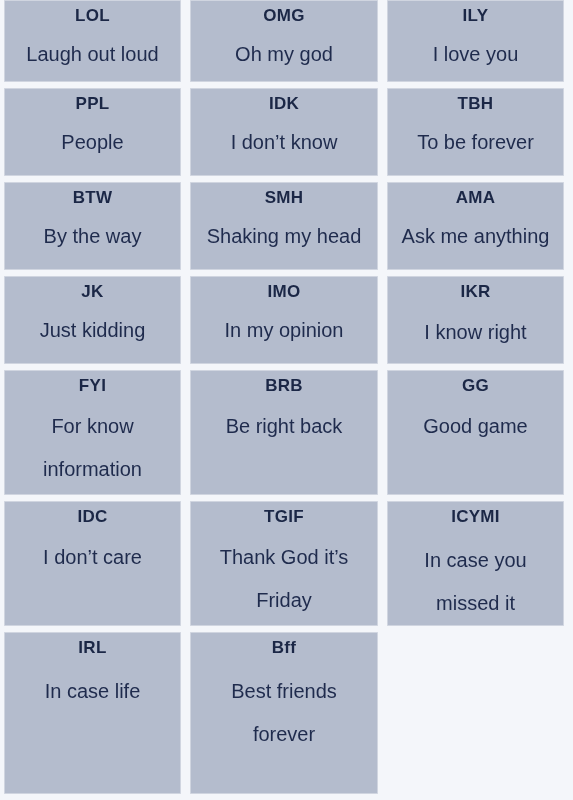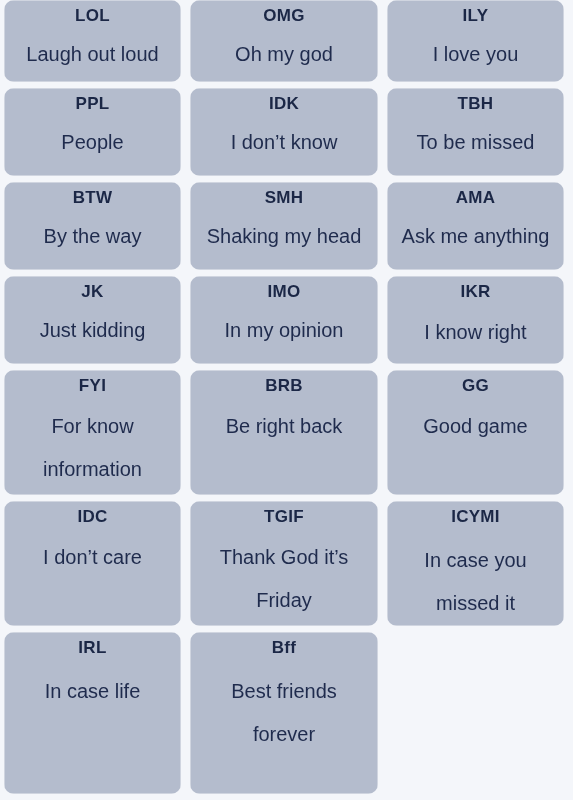--- a/index.html
+++ b/index.html
@@ -29,21 +29,21 @@
   .cell {
     position: relative;
     box-sizing: border-box;
     background: #b4bccd;
     display: flex;
     flex-direction: column;
     align-items: center;
     justify-content: flex-start;
     padding: 7px 6px 8px 6px;
     margin: 0 5px 6px 4px;
-    border-radius: 10px;
+    border-radius: 1px;
     overflow: hidden;
   }
 
   
   .cell::after {
     content: "";
     position: absolute;
     left: 0; top: 0; right: 0; bottom: 0;
     border: 1px solid rgba(255,255,255,0.38);
     pointer-events: none;
@@ -116,21 +116,21 @@
     </div>
     <div class="cell row-h1">
       <div class="abbr">IDK</div>
       <div class="meaning">
         <span class="line">I don’t know</span>
       </div>
     </div>
     <div class="cell row-h1">
       <div class="abbr">TBH</div>
       <div class="meaning">
-        <span class="line">To be missed</span>
+        <span class="line">To be forever</span>
       </div>
     </div>
     <div class="cell row-h1">
       <div class="abbr">BTW</div>
       <div class="meaning">
         <span class="line">By the way</span>
       </div>
     </div>
     <div class="cell row-h1">
       <div class="abbr">SMH</div>

